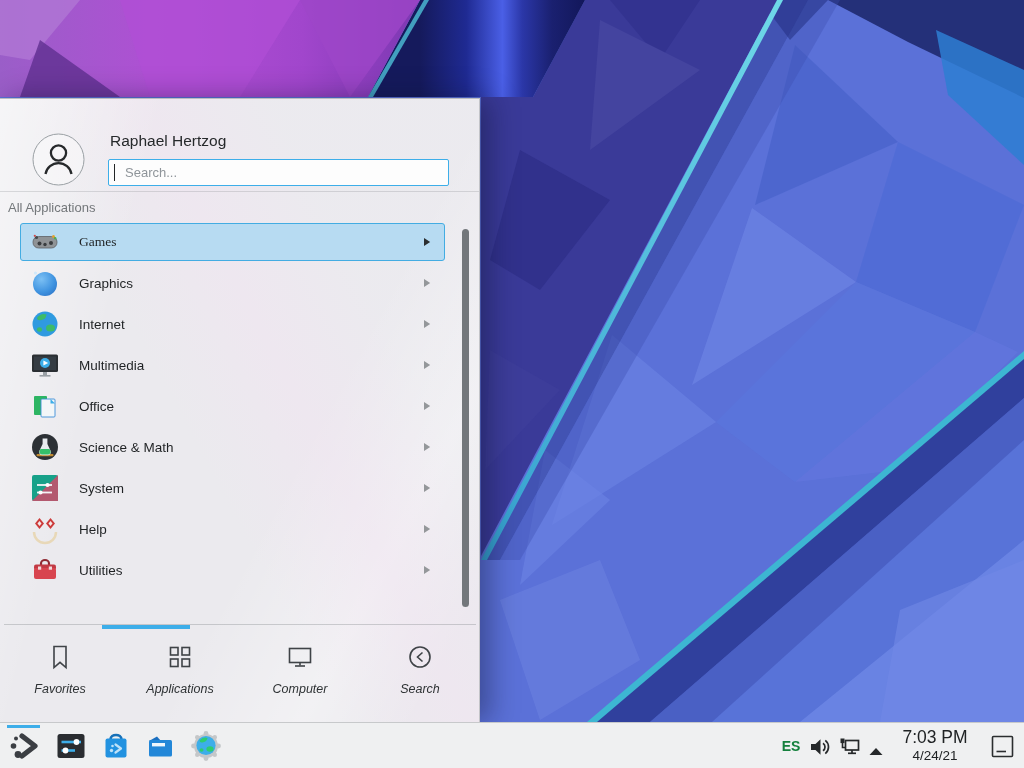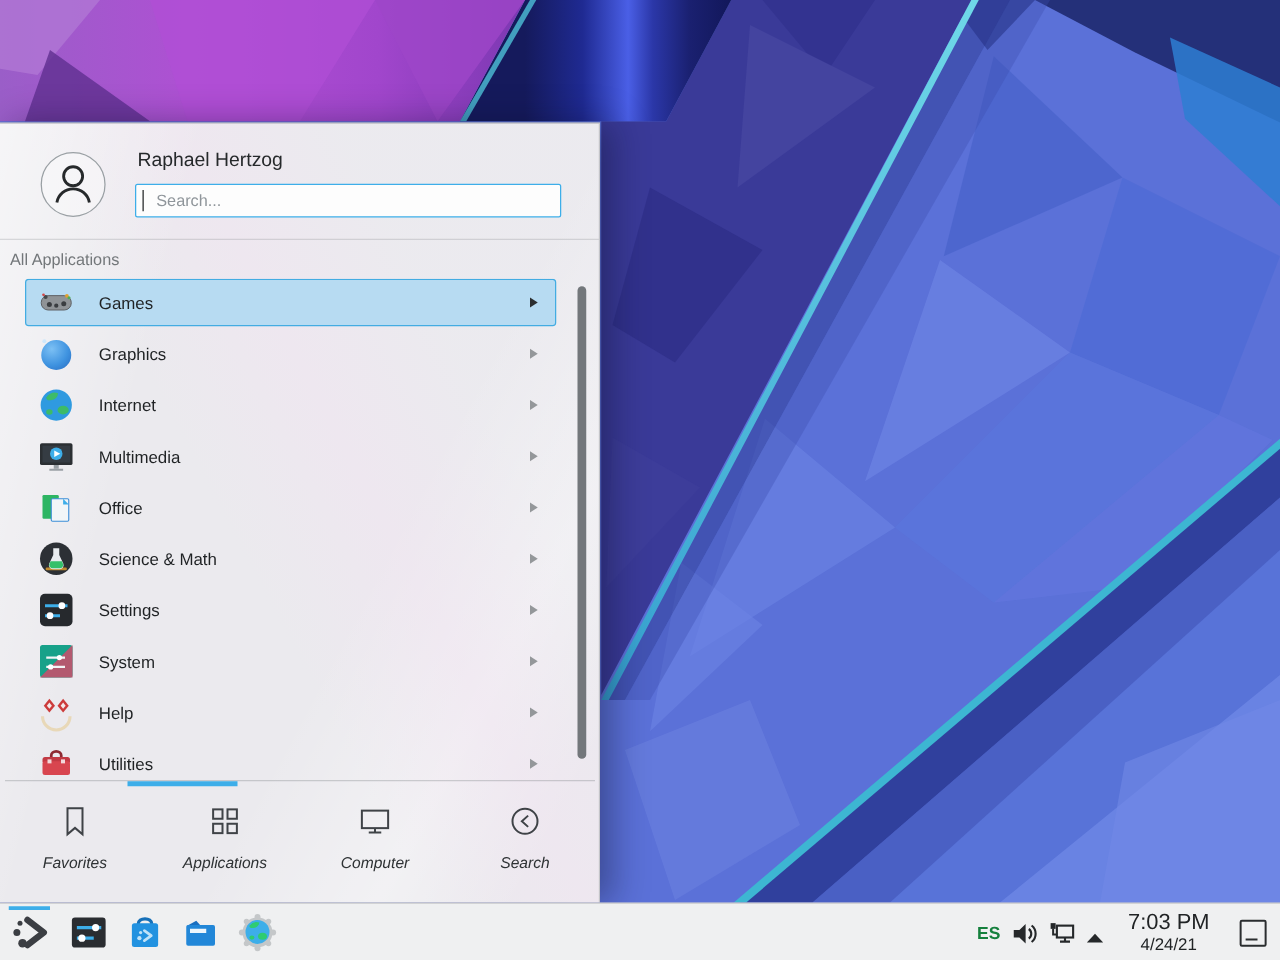--- a/index.html
+++ b/index.html
@@ -10,36 +10,36 @@
   
   #menu{position:absolute;left:0;top:98px;width:480px;height:624px;
     background:#ebeaee;border-top:1px solid rgba(130,134,140,.45);
     border-right:1px solid rgba(120,124,130,.35);
     box-shadow:10px 0 26px rgba(10,12,40,.38);box-sizing:border-box;}
   #menu .sheen{position:absolute;inset:0;pointer-events:none;
     background:
       linear-gradient(104deg, rgba(255,255,255,.55), rgba(255,255,255,0) 26%),
       linear-gradient(62deg, rgba(240,226,240,0) 42%, rgba(241,228,241,.5) 58%, rgba(238,236,243,.15) 74%),
       linear-gradient(118deg, rgba(255,255,255,0) 60%, rgba(255,255,255,.35) 78%, rgba(255,255,255,0) 92%);}
-  #menu-header{position:absolute;left:0;top:0;width:100%;height:92px;}
+  #menu-header{position:absolute;left:0;top:12px;width:100%;height:92px;}
   #avatar{position:absolute;left:32px;top:22px;}
   #user-name{position:absolute;left:110px;top:21px;font-size:15.5px;color:#26292b;}
   #search-wrap{position:absolute;left:108px;top:48px;width:341px;height:27px;}
   #search-input{width:100%;height:100%;box-sizing:border-box;border:1px solid #3daee9;border-radius:2px;
     background:#fdfdfd;padding:0 6px 0 16px;font-family:"Liberation Sans",sans-serif;
     font-size:13px;color:#232627;outline:none;}
   #search-input::placeholder{color:#8f959a;}
   #search-caret{position:absolute;left:6px;top:5px;width:1px;height:17px;background:#232627;}
   #header-divider{position:absolute;left:0;top:92px;width:100%;height:1px;background:rgba(110,115,120,.22);}
   #section-label{position:absolute;left:8px;top:101px;font-size:13px;color:#73777a;}
 
   #app-list{position:absolute;left:0;top:124px;width:480px;height:398px;overflow:hidden;padding-left:20px;box-sizing:border-box;}
   .app-row{width:425px;height:38px;margin-bottom:3px;display:flex;align-items:center;
     border:1px solid transparent;border-radius:3px;box-sizing:border-box;padding-left:8px;}
-  .app-row.selected{background:#b7dbf2;border-color:#43ace2;}
+  .app-row.selected{background:#b7dbf2;border-color:#43ace2;font-family:Liberation Serif, serif;}
   .app-row .cat-icon{width:32px;height:32px;flex:0 0 32px;}
   .app-row .cat-label{margin-left:18px;font-size:13.5px;color:#1f2224;}
   .app-row .row-chevron{margin-left:auto;margin-right:13px;color:#94979a;display:flex;}
   .app-row.selected .row-chevron{color:#2b2e30;}
 
   #list-scrollbar{position:absolute;left:462px;top:130px;width:7px;height:378px;background:#73777b;border-radius:3.5px;}
 
   #menu-footer{position:absolute;left:0;top:522px;width:480px;height:102px;}
   #footer-divider{position:absolute;left:4px;top:3px;width:472px;height:1px;background:rgba(110,115,120,.3);}
   #tab-indicator{position:absolute;left:102px;top:4px;width:88px;height:4px;background:#3daee9;}
@@ -229,35 +229,20 @@
             </svg></span>
           <span class="cat-label">Science &amp; Math</span>
           <span class="row-chevron">
             <svg width="8" height="10" viewBox="0 0 8 10">
               <polygon points="1,1 7.2,5 1,9" fill="currentColor"></polygon>
             </svg>
           </span>
         </div>
         <div class="app-row">
           <span class="cat-icon"><svg width="32" height="32" viewBox="0 0 32 32">
-              <rect x="3" y="3" width="26" height="26" rx="4" fill="#26292d"></rect>
-              <line x1="7" y1="12.5" x2="25" y2="12.5" stroke="#3daee9" stroke-width="2.4"></line>
-              <circle cx="20.5" cy="12.5" r="2.7" fill="#fff"></circle>
-              <line x1="7" y1="20.5" x2="19" y2="20.5" stroke="#3daee9" stroke-width="2.4"></line>
-              <circle cx="11" cy="20.5" r="2.7" fill="#fff"></circle>
-            </svg></span>
-          <span class="cat-label">Settings</span>
-          <span class="row-chevron">
-            <svg width="8" height="10" viewBox="0 0 8 10">
-              <polygon points="1,1 7.2,5 1,9" fill="currentColor"></polygon>
-            </svg>
-          </span>
-        </div>
-        <div class="app-row">
-          <span class="cat-icon"><svg width="32" height="32" viewBox="0 0 32 32">
               <rect x="3" y="3" width="26" height="26" rx="2" fill="#17a189"></rect>
               <polygon points="29,3 29,29 3,29" fill="#b3596f"></polygon>
               <line x1="8" y1="13" x2="23" y2="13" stroke="#f2f4f6" stroke-width="1.8"></line>
               <circle cx="18.5" cy="13" r="2.1" fill="#fff"></circle>
               <line x1="8" y1="20.5" x2="23" y2="20.5" stroke="#f2f4f6" stroke-width="1.8"></line>
               <circle cx="11.5" cy="20.5" r="2.1" fill="#fff"></circle>
             </svg></span>
           <span class="cat-label">System</span>
           <span class="row-chevron">
             <svg width="8" height="10" viewBox="0 0 8 10">

